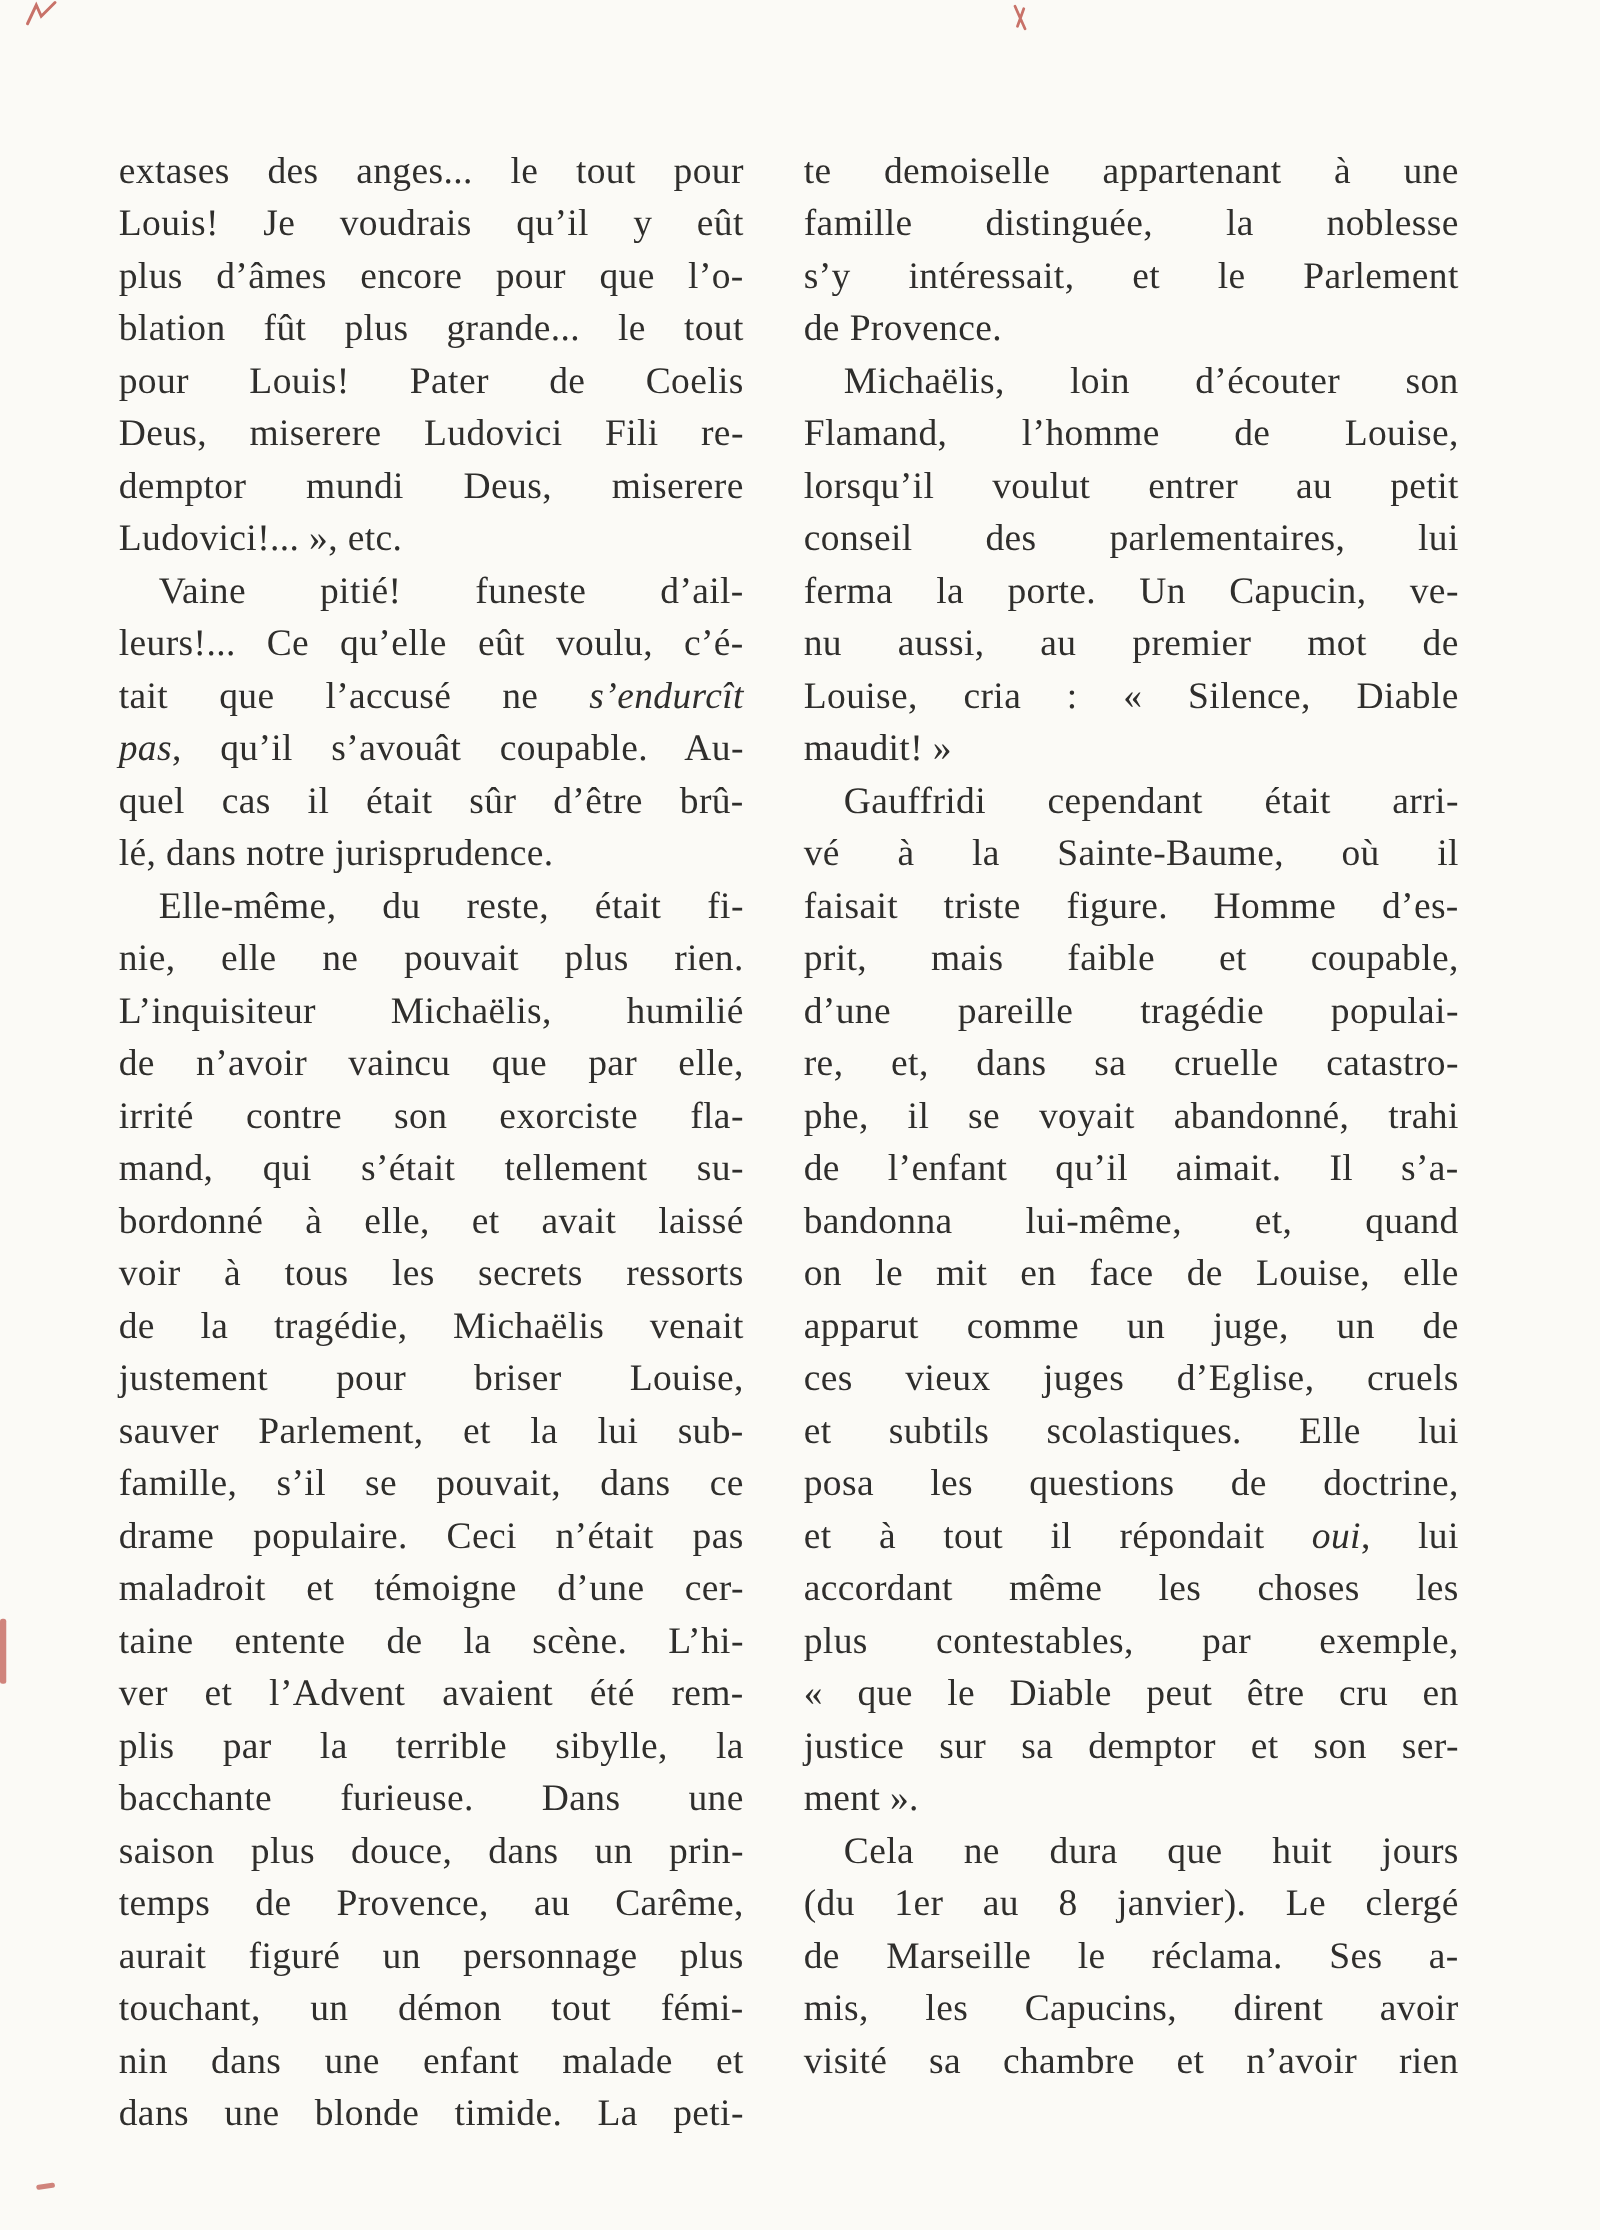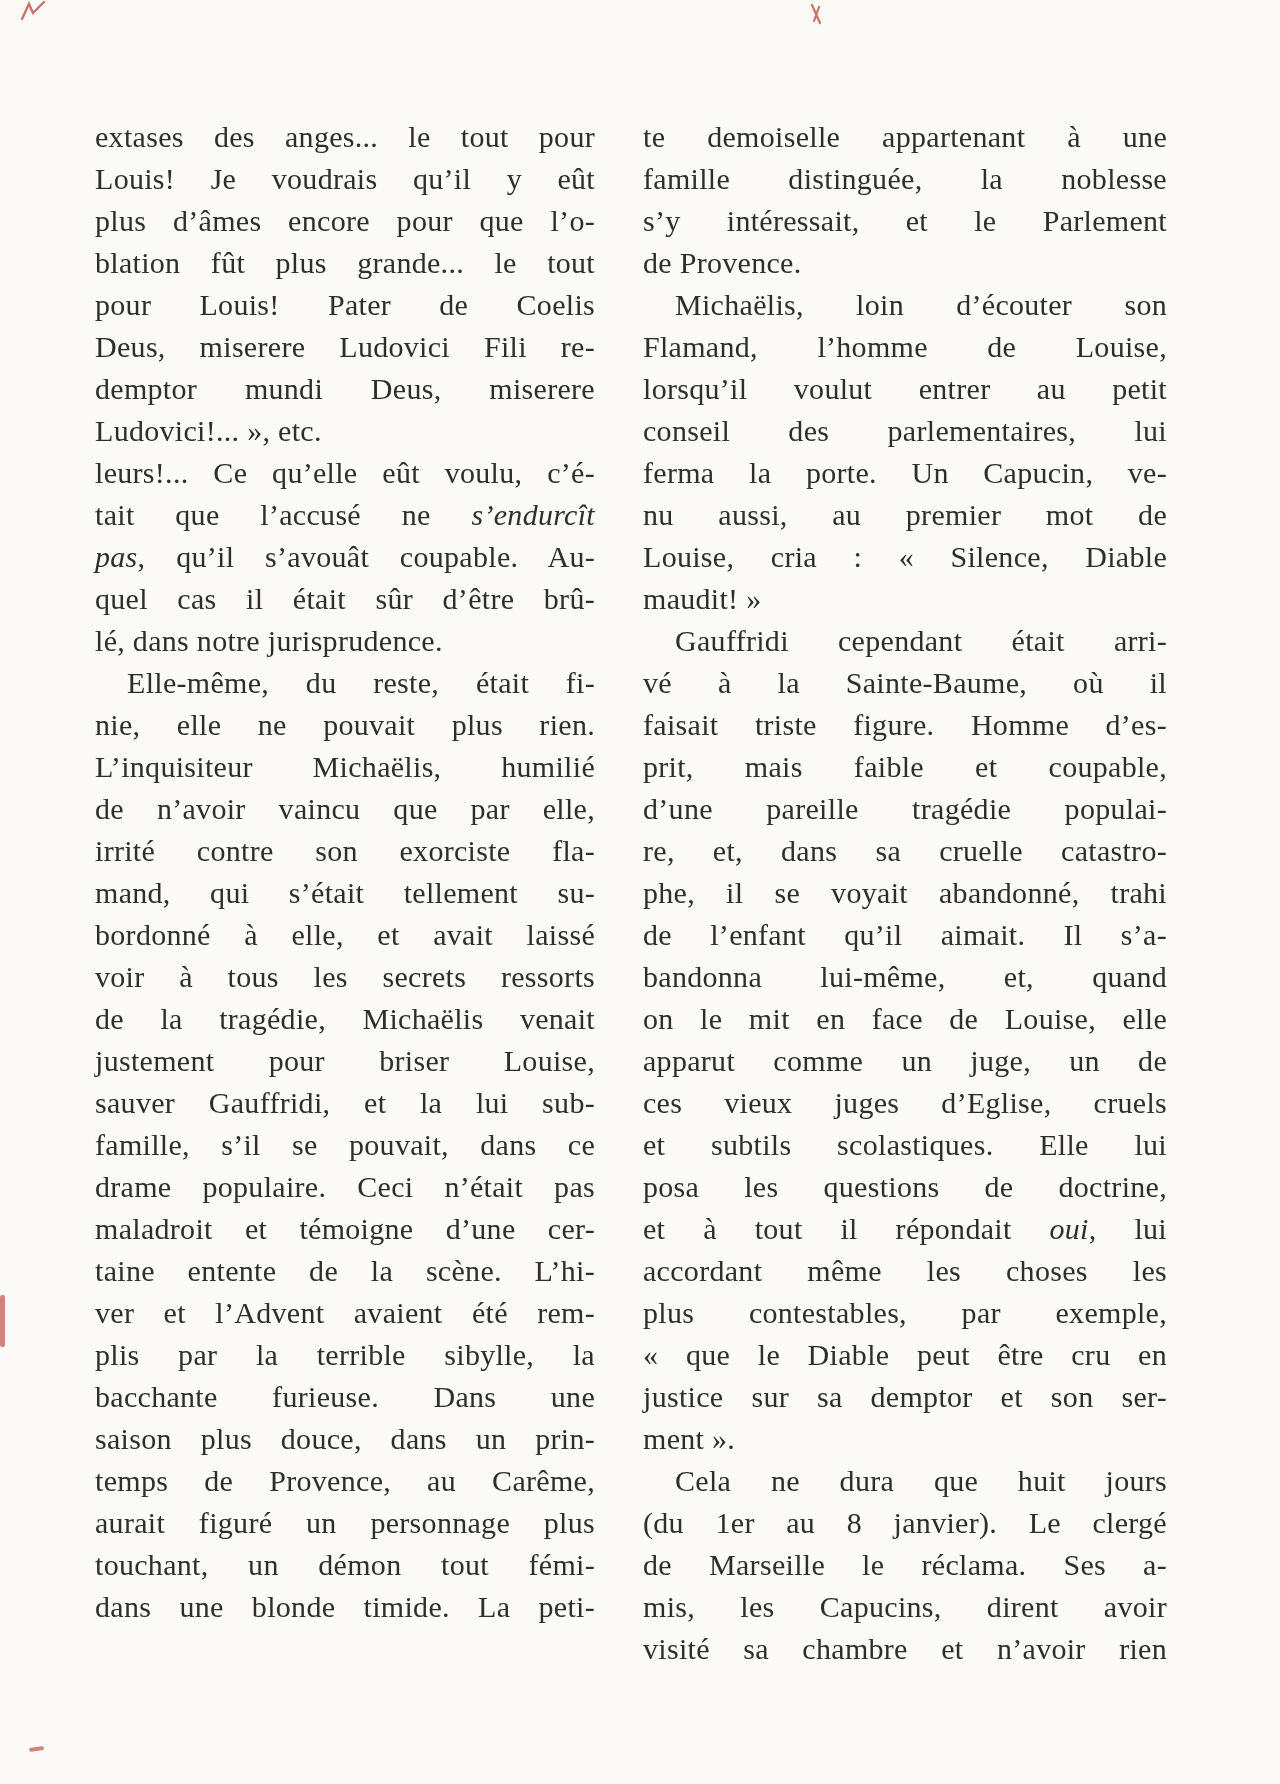--- a/index.html
+++ b/index.html
@@ -71,47 +71,49 @@
 
   <div class="column col-left">
       <div class="line">extases des anges... le tout pour</div>
       <div class="line">Louis! Je voudrais qu’il y eût</div>
       <div class="line">plus d’âmes encore pour que l’o-</div>
       <div class="line">blation fût plus grande... le tout</div>
       <div class="line">pour Louis! Pater de Coelis</div>
       <div class="line">Deus, miserere Ludovici Fili re-</div>
       <div class="line">demptor mundi Deus, miserere</div>
       <div class="line para-end">Ludovici!... », etc.</div>
+      <div class="line indent">Vaine pitié! funeste d’ail-</div>
       <div class="line">leurs!... Ce qu’elle eût voulu, c’é-</div>
       <div class="line"><span>tait que l’accusé ne </span><span class="it">s’endurcît</span></div>
       <div class="line"><span class="it">pas</span><span>, qu’il s’avouât coupable. Au-</span></div>
       <div class="line">quel cas il était sûr d’être brû-</div>
       <div class="line para-end">lé, dans notre jurisprudence.</div>
       <div class="line indent">Elle-même, du reste, était fi-</div>
       <div class="line">nie, elle ne pouvait plus rien.</div>
       <div class="line">L’inquisiteur Michaëlis, humilié</div>
       <div class="line">de n’avoir vaincu que par elle,</div>
       <div class="line">irrité contre son exorciste fla-</div>
       <div class="line">mand, qui s’était tellement su-</div>
       <div class="line">bordonné à elle, et avait laissé</div>
       <div class="line">voir à tous les secrets ressorts</div>
       <div class="line">de la tragédie, Michaëlis venait</div>
       <div class="line">justement pour briser Louise,</div>
-      <div class="line">sauver Gauffridi, et la lui sub-</div>
+      <div class="line">sauver Parlement, et la lui sub-</div>
       <div class="line">famille, s’il se pouvait, dans ce</div>
       <div class="line">drame populaire. Ceci n’était pas</div>
       <div class="line">maladroit et témoigne d’une cer-</div>
       <div class="line">taine entente de la scène. L’hi-</div>
       <div class="line">ver et l’Advent avaient été rem-</div>
       <div class="line">plis par la terrible sibylle, la</div>
       <div class="line">bacchante furieuse. Dans une</div>
       <div class="line">saison plus douce, dans un prin-</div>
       <div class="line">temps de Provence, au Carême,</div>
       <div class="line">aurait figuré un personnage plus</div>
       <div class="line">touchant, un démon tout fémi-</div>
+      <div class="line">nin dans une enfant malade et</div>
       <div class="line">dans une blonde timide. La peti-</div>
     </div>
   <div class="column col-right">
       <div class="line">te demoiselle appartenant à une</div>
       <div class="line">famille distinguée, la noblesse</div>
       <div class="line">s’y intéressait, et le Parlement</div>
       <div class="line para-end">de Provence.</div>
       <div class="line indent">Michaëlis, loin d’écouter son</div>
       <div class="line">Flamand, l’homme de Louise,</div>
       <div class="line">lorsqu’il voulut entrer au petit</div>

